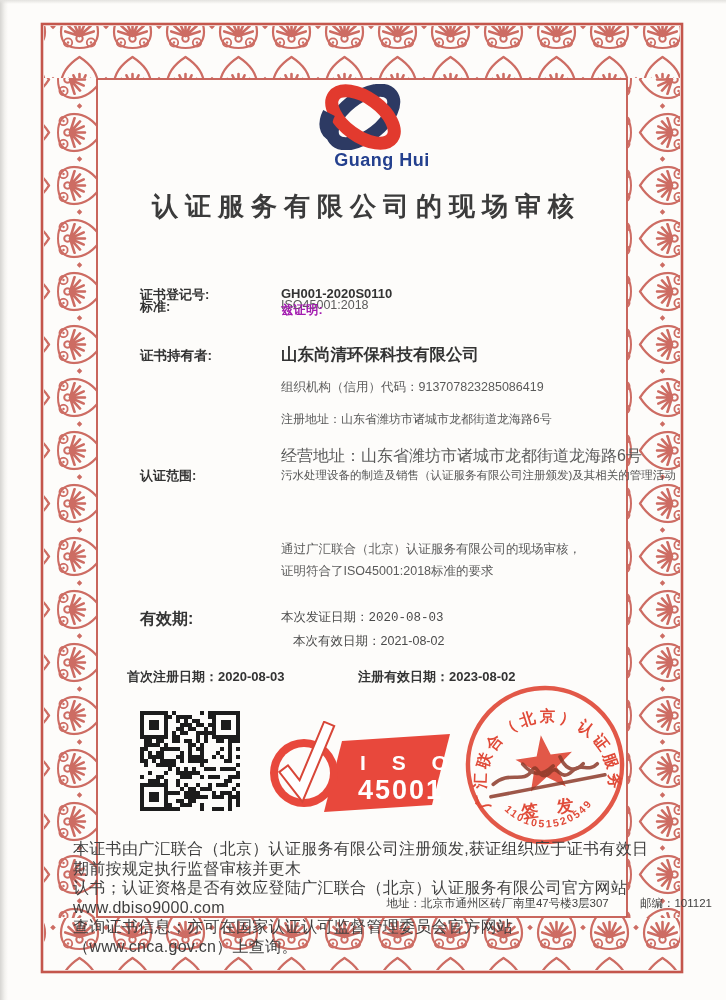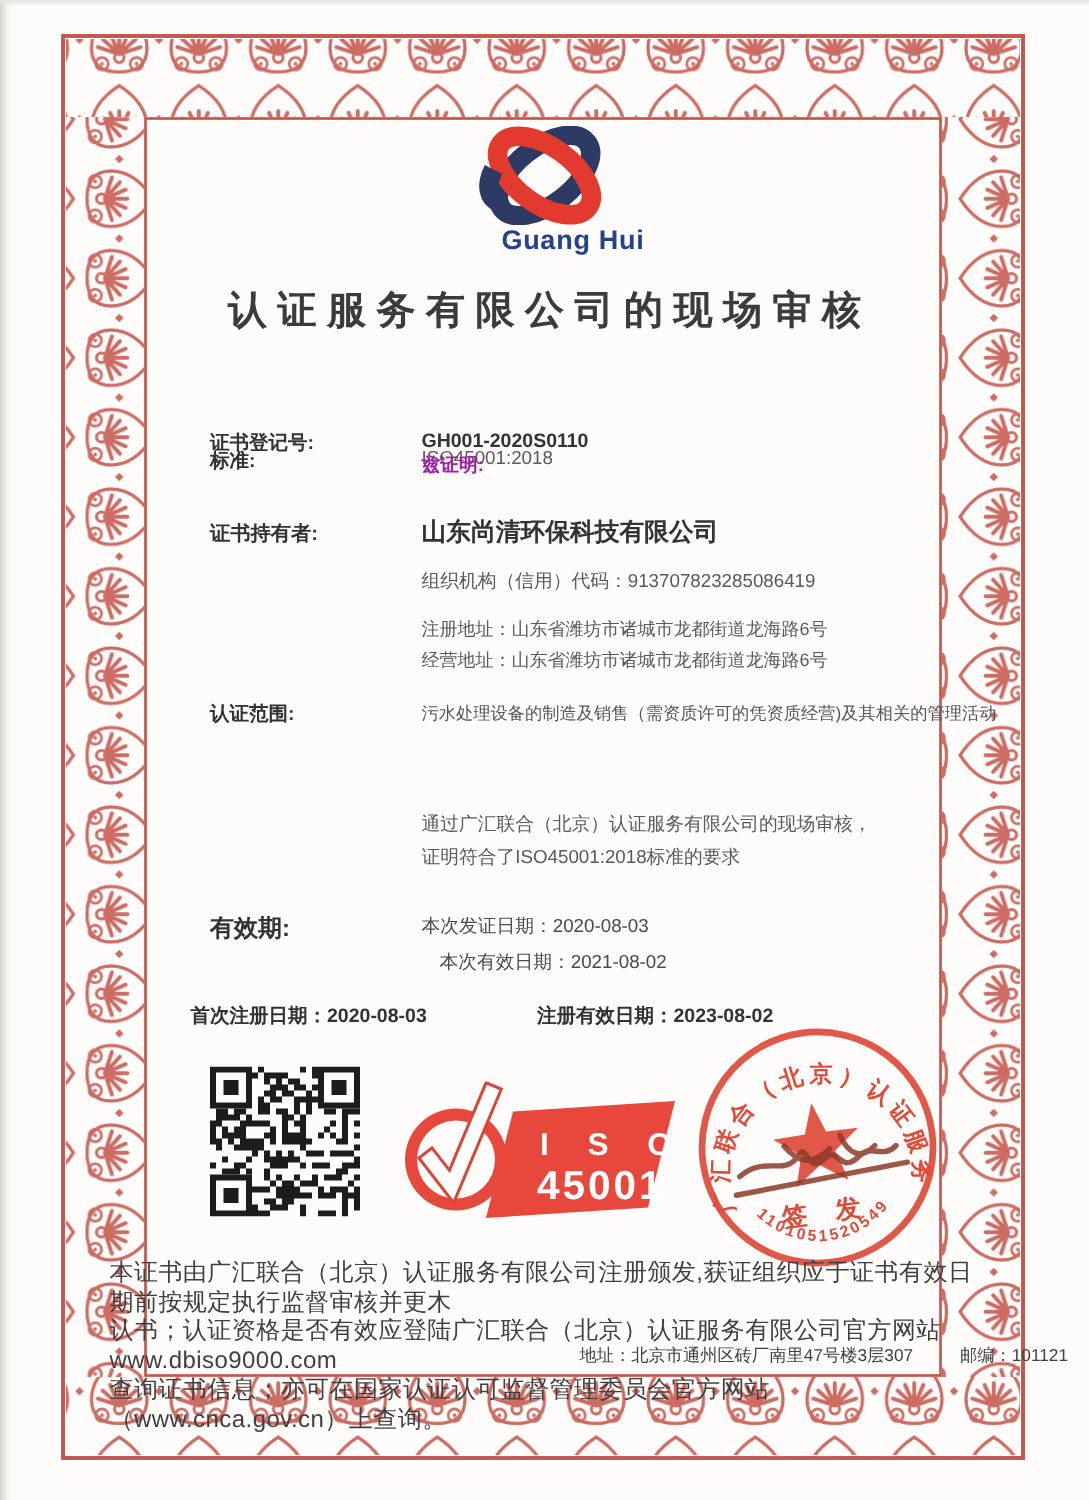--- a/index.html
+++ b/index.html
@@ -26,27 +26,27 @@
   .lbl{left:140px;font-weight:bold;color:#333;font-size:13px;white-space:nowrap;}
   .val{left:281px;color:#5a5a5a;font-size:12.5px;white-space:nowrap;}
   .r-standard{top:253px;margin-top:45px;}
   .r-regno{top:286px;}
   .v-regno{font-weight:bold;color:#333;font-size:13px;}
   .r-certify{top:302px;font-weight:bold;color:#a21caf;}
   .r-holder{top:347px;font-size:13.5px;}
   .v-holder{top:344px;font-weight:bold;color:#333;font-size:16.5px;}
   .r-orgcode{top:379px;}
   .r-regaddr{top:411px;font-size:12px;}
-  .r-bizaddr{top:432px;font-size:12px;text-align:center;}
+  .r-bizaddr{top:446px;font-size:16px;text-align:center;}
   .r-scope{top:467px;}
   .v-scope{top:468px;font-size:11.5px;color:#555;}
   .r-audit1{top:541px;}
   .r-audit2{top:563px;}
   .r-validity{top:609px;font-size:16px;}
-  .v-issue{top:609px;color:#4a4a4a;}
+  .v-issue{top:609px;color:#4a4a4a;font-family:Liberation Mono, monospace;}
   .v-valid{top:633px;color:#4a4a4a;margin-left:12px;}
   .r-firstreg{left:127px;top:668px;font-weight:bold;color:#333;font-size:13px;white-space:nowrap;}
   .r-regvalid{left:358px;top:668px;font-weight:bold;color:#333;font-size:13px;white-space:nowrap;}
   
   .qr{left:140px;top:711px;}
   .iso-badge{left:262px;top:721px;}
   .seal{left:461px;top:681px;transform:rotate(-8deg);}
   
   .footer{left:73px;top:839px;width:584px;font-size:16px;line-height:19.5px;
     color:#3f3f3f;letter-spacing:.3px;}
@@ -111,21 +111,21 @@
   <div class="abs val r-certify">兹证明:</div>
 
   <div class="abs lbl r-holder">证书持有者:</div>
   <div class="abs val v-holder">山东尚清环保科技有限公司</div>
 
   <div class="abs val r-orgcode">组织机构（信用）代码：913707823285086419</div>
   <div class="abs val r-regaddr">注册地址：山东省潍坊市诸城市龙都街道龙海路6号</div>
   <div class="abs val r-bizaddr">经营地址：山东省潍坊市诸城市龙都街道龙海路6号</div>
 
   <div class="abs lbl r-scope">认证范围:</div>
-  <div class="abs val v-scope">污水处理设备的制造及销售（需资质许可的凭资质经营)及其相关的管理活动</div>
+  <div class="abs val v-scope">污水处理设备的制造及销售（认证服务有限公司注册颁发)及其相关的管理活动</div>
 
   <div class="abs val r-audit1">通过广汇联合（北京）认证服务有限公司的现场审核，</div>
   <div class="abs val r-audit2">证明符合了ISO45001:2018标准的要求</div>
 
   <div class="abs lbl r-validity">有效期:</div>
   <div class="abs val v-issue">本次发证日期：2020-08-03</div>
   <div class="abs val v-valid">本次有效日期：2021-08-02</div>
 
   <div class="abs r-firstreg">首次注册日期：2020-08-03</div>
   <div class="abs r-regvalid">注册有效日期：2023-08-02</div>

